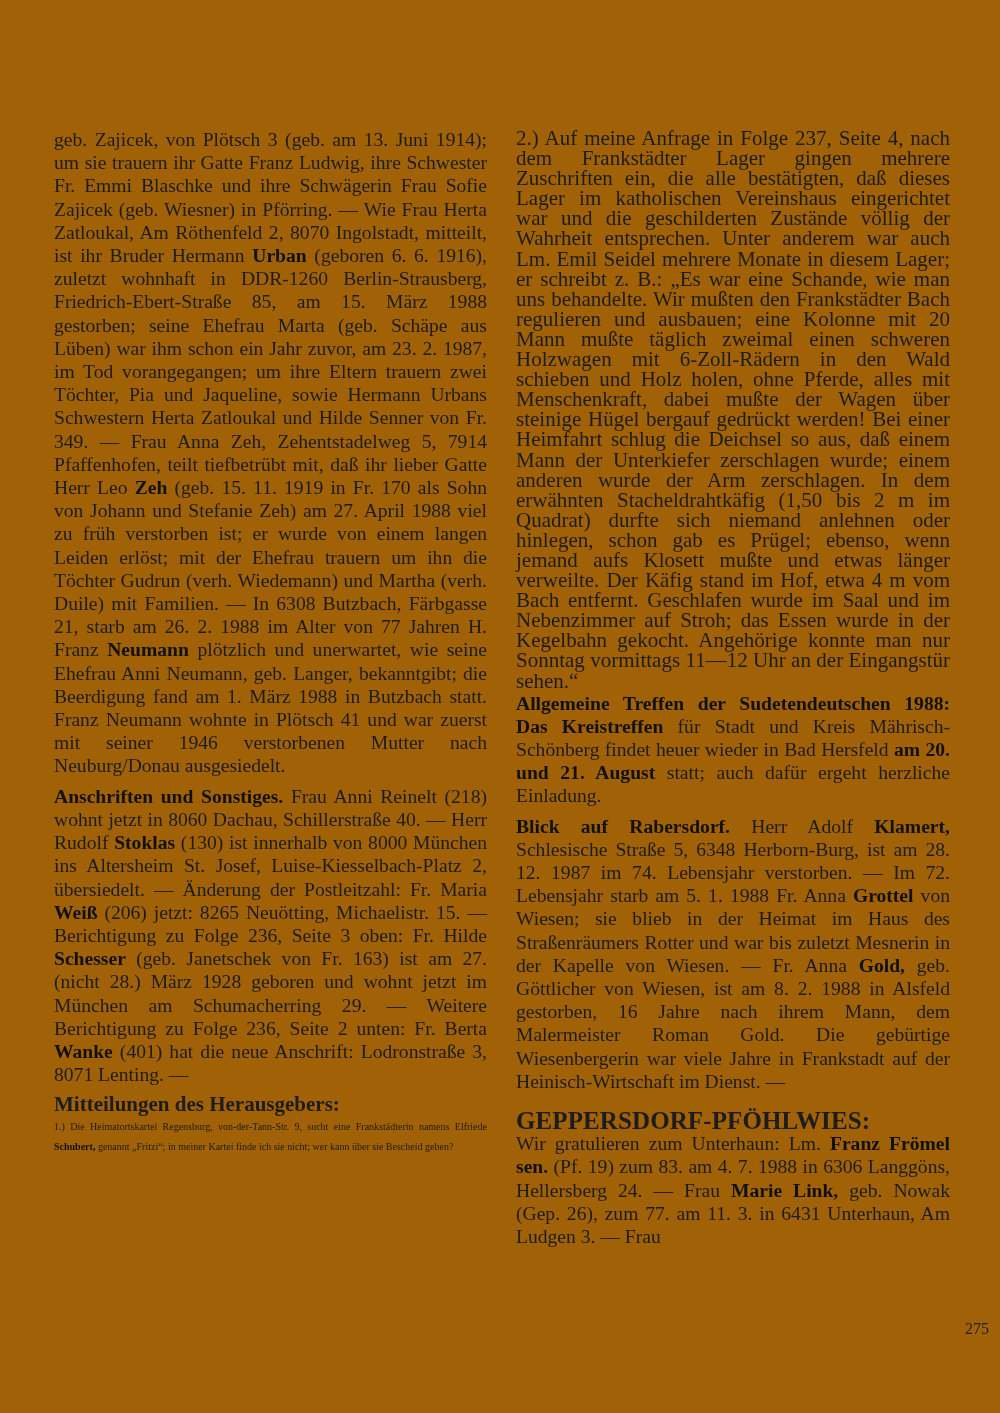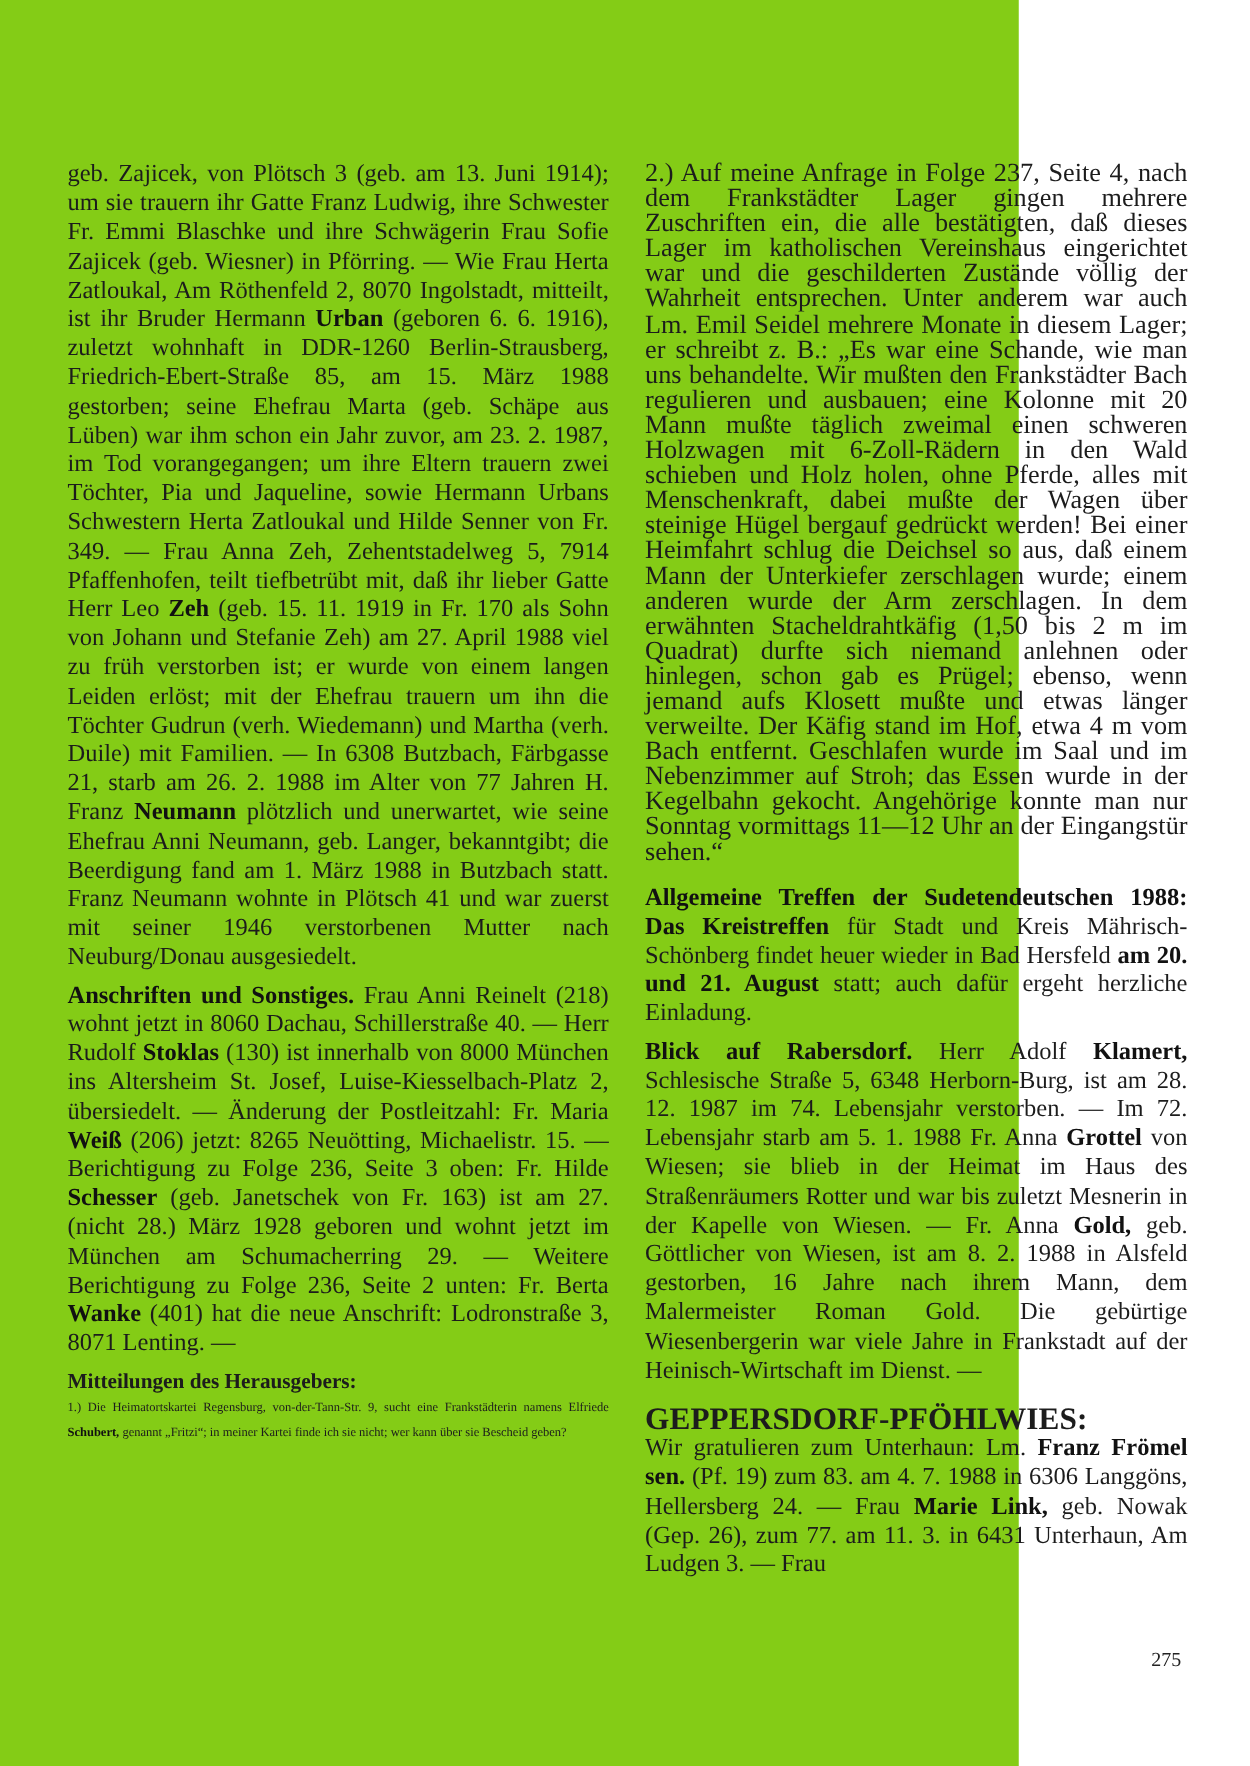--- a/index.html
+++ b/index.html
@@ -1,48 +1,48 @@
 <!DOCTYPE html>
 <html><head>
 <meta charset="utf-8">
 <style>
   html, body { margin: 0; padding: 0; background: #ffffff; }
   body { width: 1000px; height: 1413px; position: relative; overflow: hidden; }
-  .page { position: absolute; left: 0; top: 0; width: 815px; height: 1413px; background: #84cc16; color: #1c1c1c; font-family: "Liberation Serif", serif; }
+  .page { position: absolute; left: 0; top: 0; width: 1000px; height: 1413px; background: #a16207; color: #1c1c1c; font-family: "Liberation Serif", serif; }
   .col { position: absolute; top: 128px; text-align: justify; }
   .col-left { left: 54px; width: 433px; font-size: 19.6px; line-height: 23.2px; }
   .col-right { left: 516px; width: 434px; }
   p { margin: 0; }
   b { font-weight: bold; color: #111; }
   .small { font-size: 21px; line-height: 20.1px; }
   .big { font-size: 19.6px; line-height: 23.2px; }
   .sec-gap { margin-top: 7px; }
-  .heading { font-weight: bold; font-size: 17px; line-height: 23.2px; }
+  .heading { font-weight: bold; font-size: 21px; line-height: 23.2px; }
   .heading-caps { font-weight: bold; font-size: 25px; line-height: 23.2px; margin-top: 16px; letter-spacing: 0.1px; }
   .left-small { font-size: 10px; line-height: 20px; }
-  .page-number { position: absolute; left: 921px; top: 1320px; font-size: 16px; font-family: "Liberation Serif", serif; color: #222; }
+  .page-number { position: absolute; left: 965px; top: 1320px; font-size: 16px; font-family: "Liberation Serif", serif; color: #222; }
 </style>
 </head>
 <body>
 
 <div class="page">
 
   <div class="col col-left">
     <p><span>geb. Zajicek, von Plötsch 3 (geb. am 13. Juni 1914); um sie trauern ihr Gatte Franz Ludwig, ihre Schwester Fr. Emmi Blaschke und ihre Schwägerin Frau Sofie Zajicek (geb. Wiesner) in Pförring. — Wie Frau Herta Zatloukal, Am Röthenfeld 2, 8070 Ingolstadt, mitteilt, ist ihr Bruder Hermann </span><b>Urban</b><span> (geboren 6. 6. 1916), zuletzt wohnhaft in DDR-1260 Berlin-Strausberg, Friedrich-Ebert-Straße 85, am 15. März 1988 gestorben; seine Ehefrau Marta (geb. Schäpe aus Lüben) war ihm schon ein Jahr zuvor, am 23. 2. 1987, im Tod vorangegangen; um ihre Eltern trauern zwei Töchter, Pia und Jaqueline, sowie Hermann Urbans Schwestern Herta Zatloukal und Hilde Senner von Fr. 349. — Frau Anna Zeh, Zehentstadelweg 5, 7914 Pfaffenhofen, teilt tiefbetrübt mit, daß ihr lieber Gatte Herr Leo </span><b>Zeh</b><span> (geb. 15. 11. 1919 in Fr. 170 als Sohn von Johann und Stefanie Zeh) am 27. April 1988 viel zu früh verstorben ist; er wurde von einem langen Leiden erlöst; mit der Ehefrau trauern um ihn die Töchter Gudrun (verh. Wiedemann) und Martha (verh. Duile) mit Familien. — In 6308 Butzbach, Färbgasse 21, starb am 26. 2. 1988 im Alter von 77 Jahren H. Franz </span><b>Neumann</b><span> plötzlich und unerwartet, wie seine Ehefrau Anni Neumann, geb. Langer, bekanntgibt; die Beerdigung fand am 1. März 1988 in Butzbach statt. Franz Neumann wohnte in Plötsch 41 und war zuerst mit seiner 1946 verstorbenen Mutter nach Neuburg/Donau ausgesiedelt.</span></p>
 
     <p class="sec-gap"><b>Anschriften und Sonstiges.</b><span> Frau Anni Reinelt (218) wohnt jetzt in 8060 Dachau, Schillerstraße 40. — Herr Rudolf </span><b>Stoklas</b><span> (130) ist innerhalb von 8000 München ins Altersheim St. Josef, Luise-Kiesselbach-Platz 2, übersiedelt. — Änderung der Postleitzahl: Fr. Maria </span><b>Weiß</b><span> (206) jetzt: 8265 Neuötting, Michaelistr. 15. — Berichtigung zu Folge 236, Seite 3 oben: Fr. Hilde </span><b>Schesser</b><span> (geb. Janetschek von Fr. 163) ist am 27. (nicht 28.) März 1928 geboren und wohnt jetzt im München am Schumacherring 29. — Weitere Berichtigung zu Folge 236, Seite 2 unten: Fr. Berta </span><b>Wanke</b><span> (401) hat die neue Anschrift: Lodronstraße 3, 8071 Lenting. —</span></p>
 
     <p class="sec-gap heading">Mitteilungen des Herausgebers:</p>
     <p class="left-small"><span>1.) Die Heimatortskartei Regensburg, von-der-Tann-Str. 9, sucht eine Frankstädterin namens Elfriede </span><b>Schubert,</b><span> genannt „Fritzi“; in meiner Kartei finde ich sie nicht; wer kann über sie Bescheid geben?</span></p>
   </div>
 
   <div class="col col-right">
     <p class="small">2.) Auf meine Anfrage in Folge 237, Seite 4, nach dem Frankstädter Lager gingen mehrere Zuschriften ein, die alle bestätigten, daß dieses Lager im katholischen Vereinshaus eingerichtet war und die geschilderten Zustände völlig der Wahrheit entsprechen. Unter anderem war auch Lm. Emil Seidel mehrere Monate in diesem Lager; er schreibt z. B.: „Es war eine Schande, wie man uns behandelte. Wir mußten den Frankstädter Bach regulieren und ausbauen; eine Kolonne mit 20 Mann mußte täglich zweimal einen schweren Holzwagen mit 6-Zoll-Rädern in den Wald schieben und Holz holen, ohne Pferde, alles mit Menschenkraft, dabei mußte der Wagen über steinige Hügel bergauf gedrückt werden! Bei einer Heimfahrt schlug die Deichsel so aus, daß einem Mann der Unterkiefer zerschlagen wurde; einem anderen wurde der Arm zerschlagen. In dem erwähnten Stacheldrahtkäfig (1,50 bis 2 m im Quadrat) durfte sich niemand anlehnen oder hinlegen, schon gab es Prügel; ebenso, wenn jemand aufs Klosett mußte und etwas länger verweilte. Der Käfig stand im Hof, etwa 4 m vom Bach entfernt. Geschlafen wurde im Saal und im Nebenzimmer auf Stroh; das Essen wurde in der Kegelbahn gekocht. Angehörige konnte man nur Sonntag vormittags 11—12 Uhr an der Eingangstür sehen.“</p>
 
-    <p class="big sec-gap" style="margin-top:16px"><b>Allgemeine Treffen der Sudetendeutschen 1988: Das Kreistreffen</b><span> für Stadt und Kreis Mährisch-Schönberg findet heuer wieder in Bad Hersfeld </span><b>am 20. und 21. August</b><span> statt; auch dafür ergeht herzliche Einladung.</span></p>
+    <p class="big sec-gap" style="margin-top:1px"><b>Allgemeine Treffen der Sudetendeutschen 1988: Das Kreistreffen</b><span> für Stadt und Kreis Mährisch-Schönberg findet heuer wieder in Bad Hersfeld </span><b>am 20. und 21. August</b><span> statt; auch dafür ergeht herzliche Einladung.</span></p>
 
     <p class="big sec-gap"><b>Blick auf Rabersdorf.</b><span> Herr Adolf </span><b>Klamert,</b><span> Schlesische Straße 5, 6348 Herborn-Burg, ist am 28. 12. 1987 im 74. Lebensjahr verstorben. — Im 72. Lebensjahr starb am 5. 1. 1988 Fr. Anna </span><b>Grottel</b><span> von Wiesen; sie blieb in der Heimat im Haus des Straßenräumers Rotter und war bis zuletzt Mesnerin in der Kapelle von Wiesen. — Fr. Anna </span><b>Gold,</b><span> geb. Göttlicher von Wiesen, ist am 8. 2. 1988 in Alsfeld gestorben, 16 Jahre nach ihrem Mann, dem Malermeister Roman Gold. Die gebürtige Wiesenbergerin war viele Jahre in Frankstadt auf der Heinisch-Wirtschaft im Dienst. —</span></p>
 
     <p class="heading-caps">GEPPERSDORF-PFÖHLWIES:</p>
     <p class="big"><span>Wir gratulieren zum Unterhaun: Lm. </span><b>Franz Frömel sen.</b><span> (Pf. 19) zum 83. am 4. 7. 1988 in 6306 Langgöns, Hellersberg 24. — Frau </span><b>Marie Link,</b><span> geb. Nowak (Gep. 26), zum 77. am 11. 3. in 6431 Unterhaun, Am Ludgen 3. — Frau</span></p>
   </div>
 
   <div class="page-number">275</div>
 </div>
 

